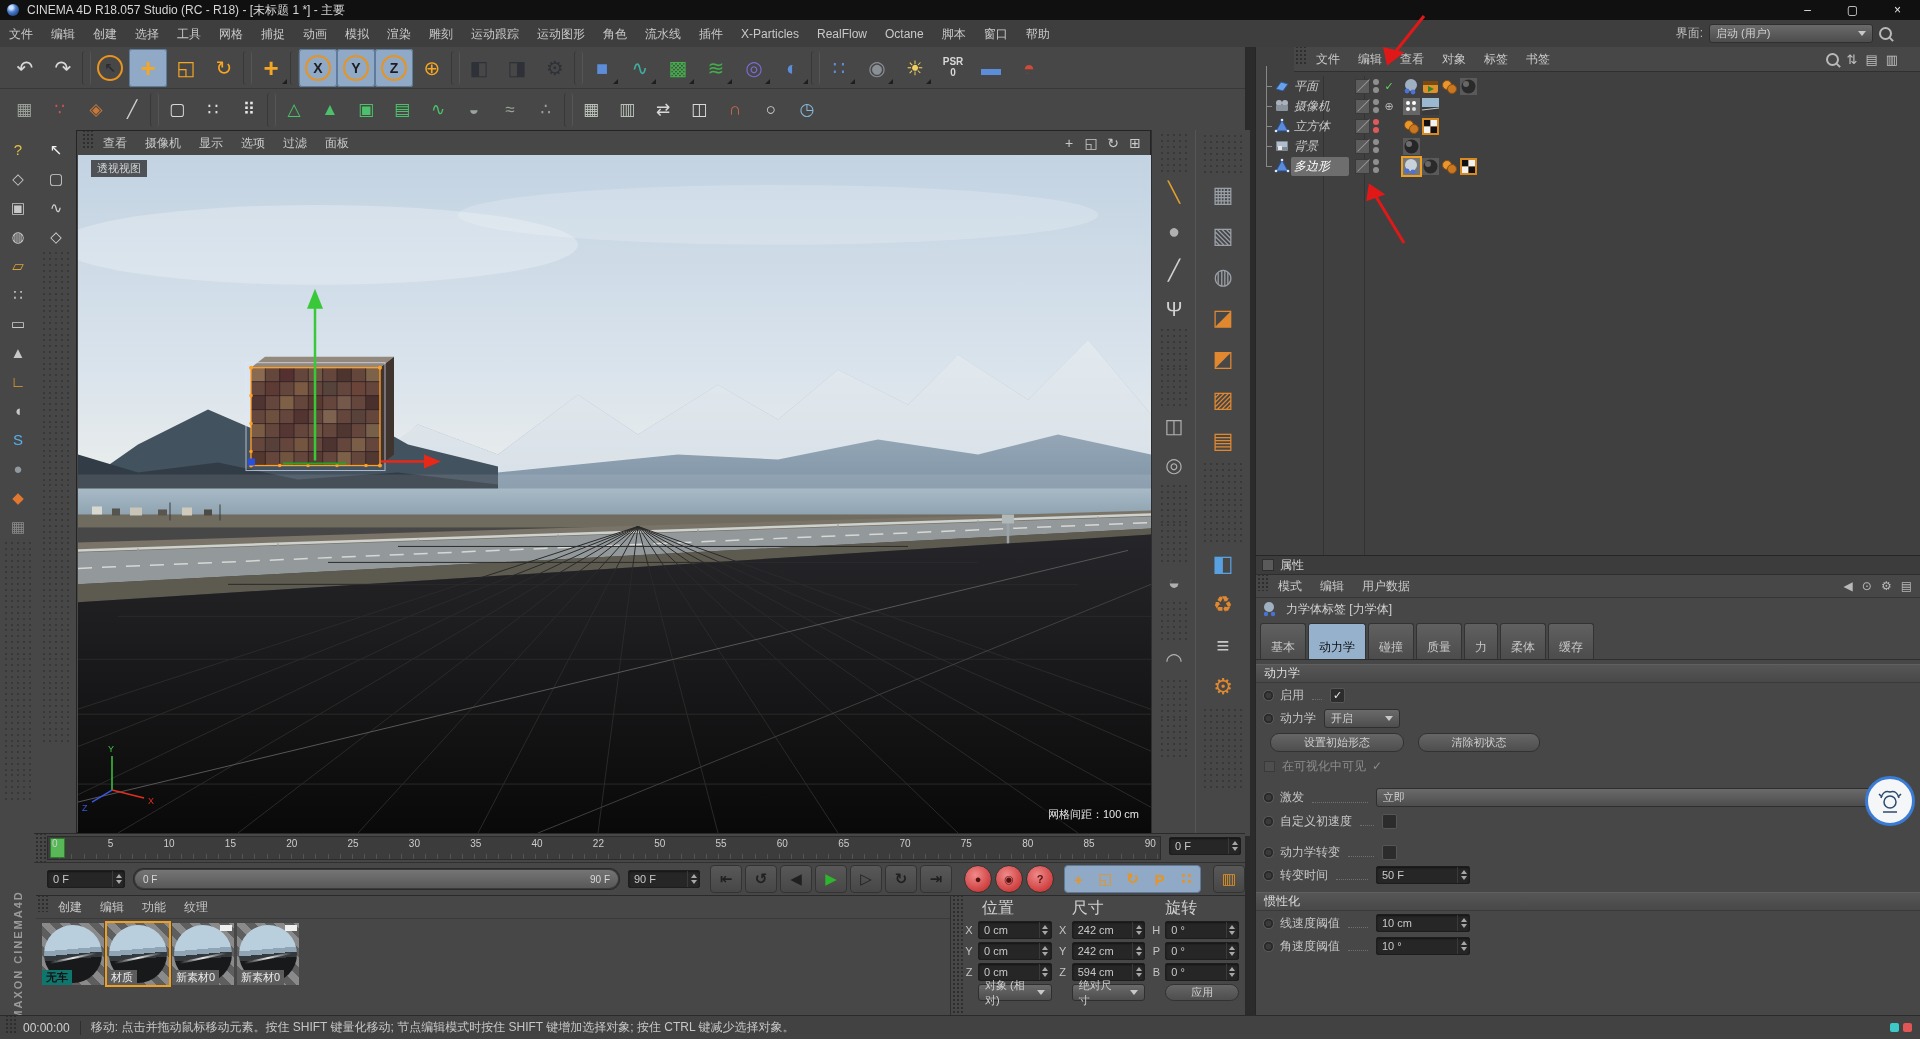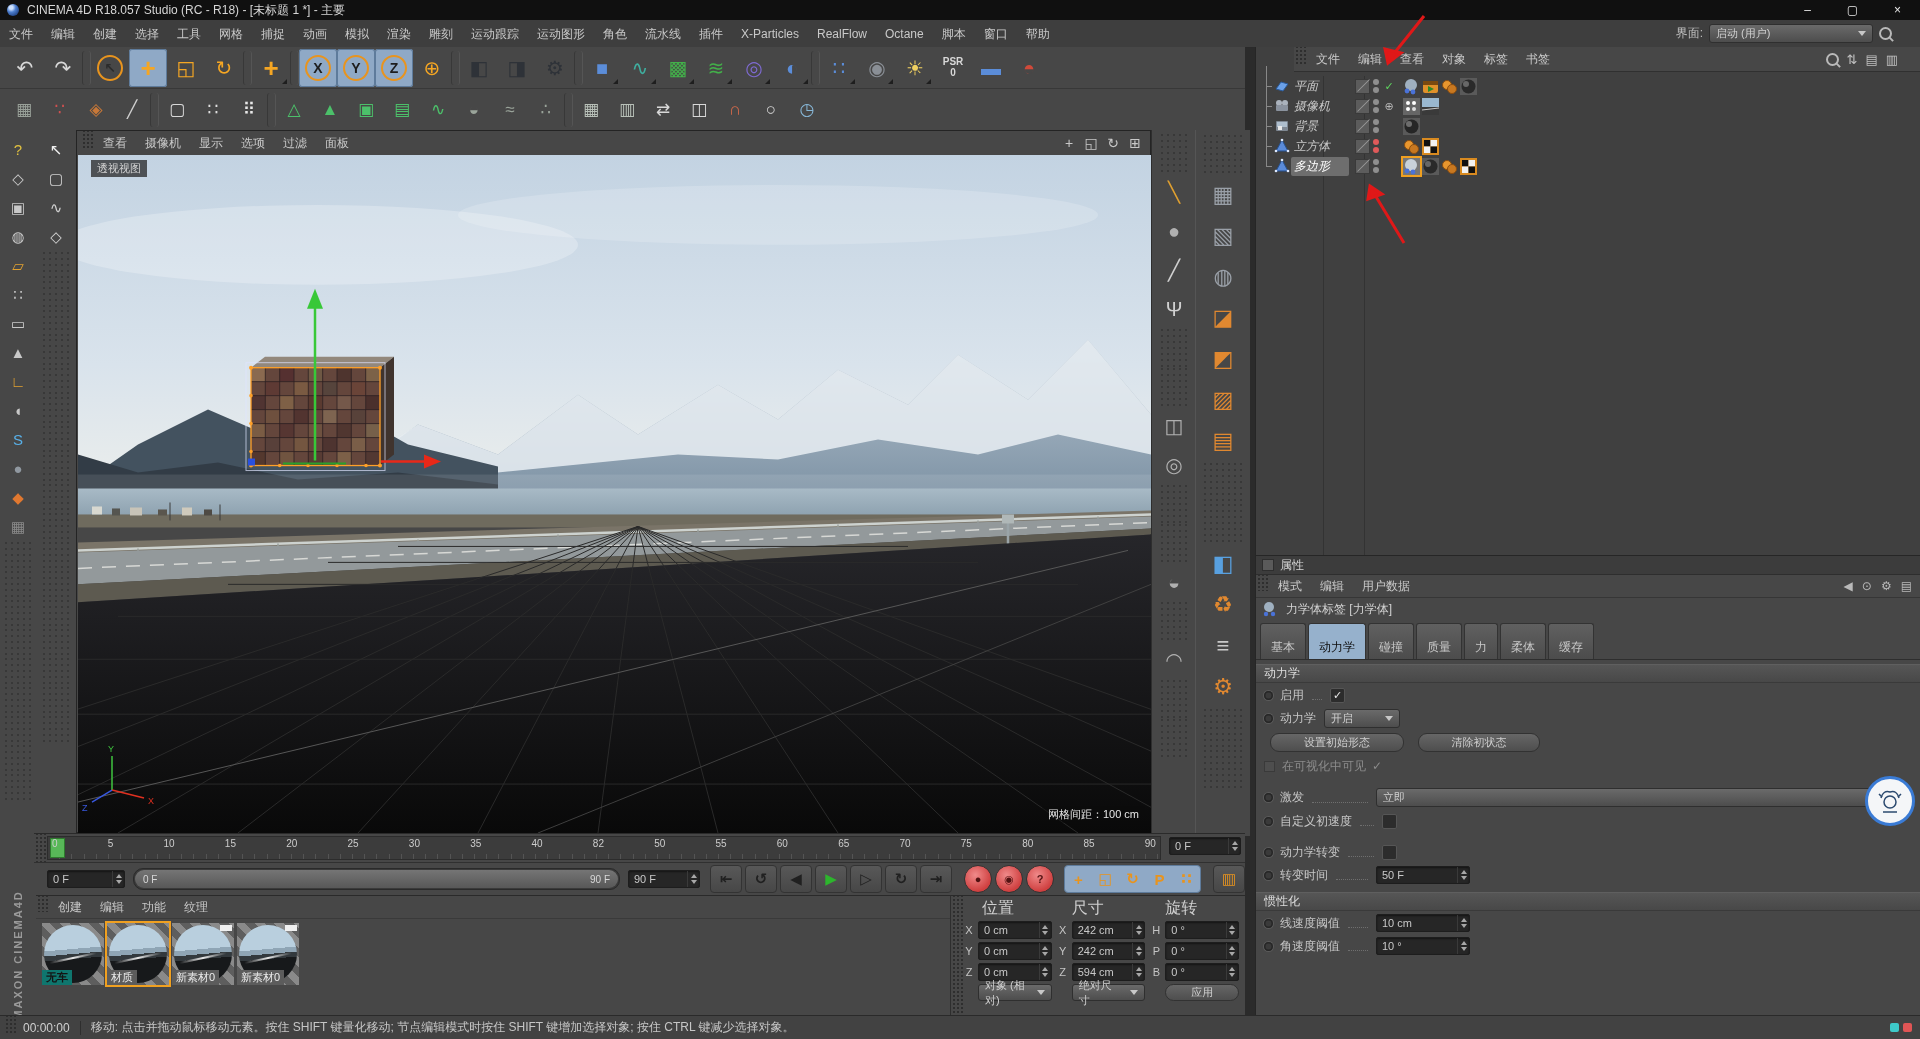--- a/index.html
+++ b/index.html
@@ -895,49 +895,20 @@
               <line x1="0" y1="12" x2="17" y2="10" stroke="#c8c8c8"></line>
             </svg>
           </span>
       </span>
     </div>
 
     <div class="omrow">
       <span class="tree"></span>
       <span class="oicon">
           <svg width="16" height="16">
-            <rect x="2" y="3" width="12" height="10" rx="1" fill="#7f8893"></rect>
-            <rect x="3" y="4" width="10" height="5" fill="#aebecd"></rect>
-            <rect x="4" y="8" width="4" height="4" fill="#e8e8e8"></rect>
-          </svg>
-        </span>
-      <span class="oname">背景</span>
-      <span class="viscell">
-          <span class="slash"></span>
-        <span class="vdots">
-            <i class="vdot"></i>
-            <i class="vdot"></i>
-          </span>
-        <span class="extra"></span>
-        </span>
-      <span class="tags">
-        <span class="tag">
-            <svg width="17" height="17">
-              <rect x="0" y="0" width="17" height="17" fill="#5a5a5a"></rect>
-              <circle cx="8.5" cy="8.5" r="7" fill="#262626"></circle>
-              <circle cx="6" cy="6" r="3" fill="#808080" opacity=".8"></circle>
-            </svg>
-          </span>
-      </span>
-    </div>
-
-    <div class="omrow">
-      <span class="tree"></span>
-      <span class="oicon">
-          <svg width="16" height="16">
             <polygon points="8,2 14,13 2,13" fill="#5a8ad8" stroke="#26518f"></polygon>
             <circle cx="8" cy="2" r="1.3" fill="#dce8ff"></circle>
             <circle cx="14" cy="13" r="1.3" fill="#dce8ff"></circle>
             <circle cx="2" cy="13" r="1.3" fill="#dce8ff"></circle>
           </svg>
         </span>
       <span class="oname">立方体</span>
       <span class="viscell">
           <span class="slash"></span>
         <span class="vdots">
@@ -953,20 +924,49 @@
               <circle cx="11" cy="11" r="4.5" fill="#c87820" stroke="#8a4e10"></circle>
             </svg>
           </span>
         <span class="tag">
             <svg width="17" height="17">
               <rect x="0" y="0" width="17" height="17" fill="#d88a20"></rect>
               <rect x="2" y="2" width="6.5" height="6.5" fill="#111"></rect>
               <rect x="8.5" y="2" width="6.5" height="6.5" fill="#f2f2f2"></rect>
               <rect x="2" y="8.5" width="6.5" height="6.5" fill="#f2f2f2"></rect>
               <rect x="8.5" y="8.5" width="6.5" height="6.5" fill="#111"></rect>
+            </svg>
+          </span>
+      </span>
+    </div>
+
+    <div class="omrow">
+      <span class="tree"></span>
+      <span class="oicon">
+          <svg width="16" height="16">
+            <rect x="2" y="3" width="12" height="10" rx="1" fill="#7f8893"></rect>
+            <rect x="3" y="4" width="10" height="5" fill="#aebecd"></rect>
+            <rect x="4" y="8" width="4" height="4" fill="#e8e8e8"></rect>
+          </svg>
+        </span>
+      <span class="oname">背景</span>
+      <span class="viscell">
+          <span class="slash"></span>
+        <span class="vdots">
+            <i class="vdot"></i>
+            <i class="vdot"></i>
+          </span>
+        <span class="extra"></span>
+        </span>
+      <span class="tags">
+        <span class="tag">
+            <svg width="17" height="17">
+              <rect x="0" y="0" width="17" height="17" fill="#5a5a5a"></rect>
+              <circle cx="8.5" cy="8.5" r="7" fill="#262626"></circle>
+              <circle cx="6" cy="6" r="3" fill="#808080" opacity=".8"></circle>
             </svg>
           </span>
       </span>
     </div>
 
     <div class="omrow sel">
       <span class="tree"></span>
       <span class="oicon">
           <svg width="16" height="16">
             <polygon points="8,2 14,13 2,13" fill="#5a8ad8" stroke="#26518f"></polygon>
@@ -1152,21 +1152,21 @@
       <div id="rticks">
           <span>0</span>
           <span>5</span>
           <span>10</span>
           <span>15</span>
           <span>20</span>
           <span>25</span>
           <span>30</span>
           <span>35</span>
           <span>40</span>
-          <span>82</span>
+          <span>22</span>
           <span>50</span>
           <span>55</span>
           <span>60</span>
           <span>65</span>
           <span>70</span>
           <span>75</span>
           <span>80</span>
           <span>85</span>
           <span>90</span>
         </div>

